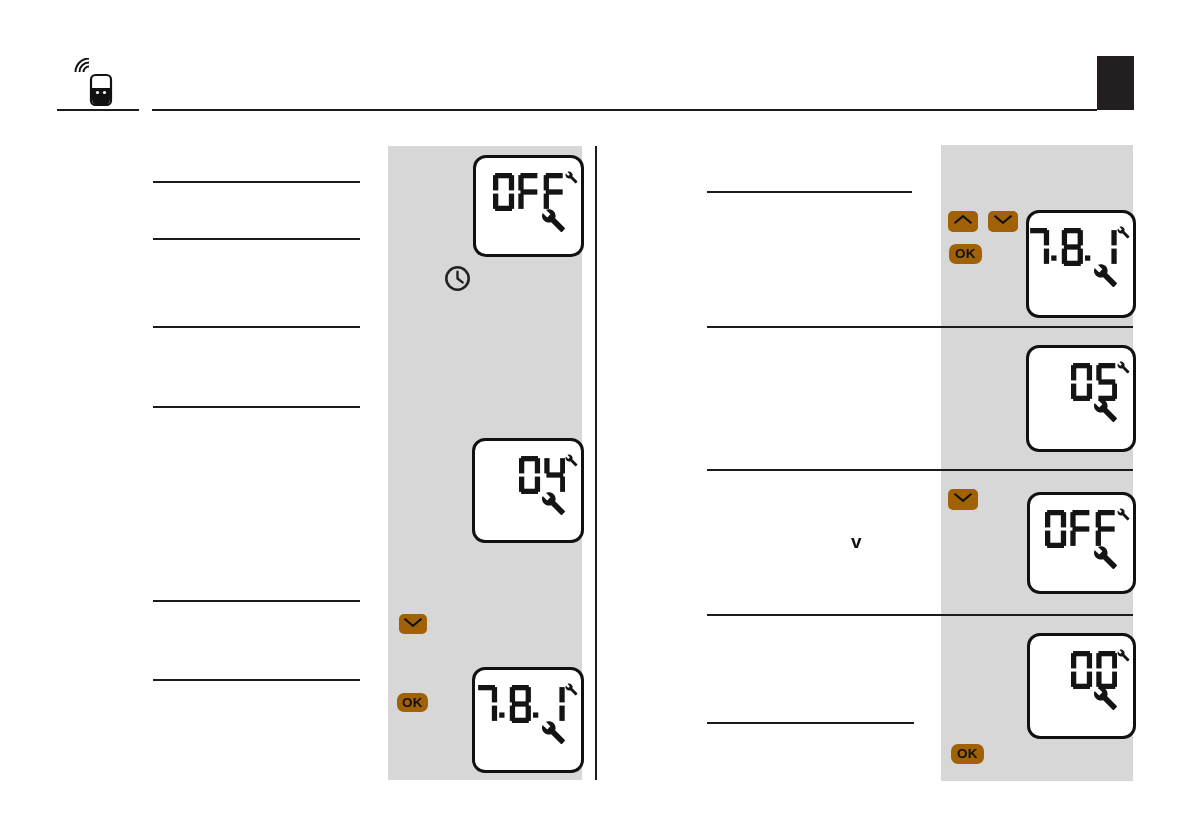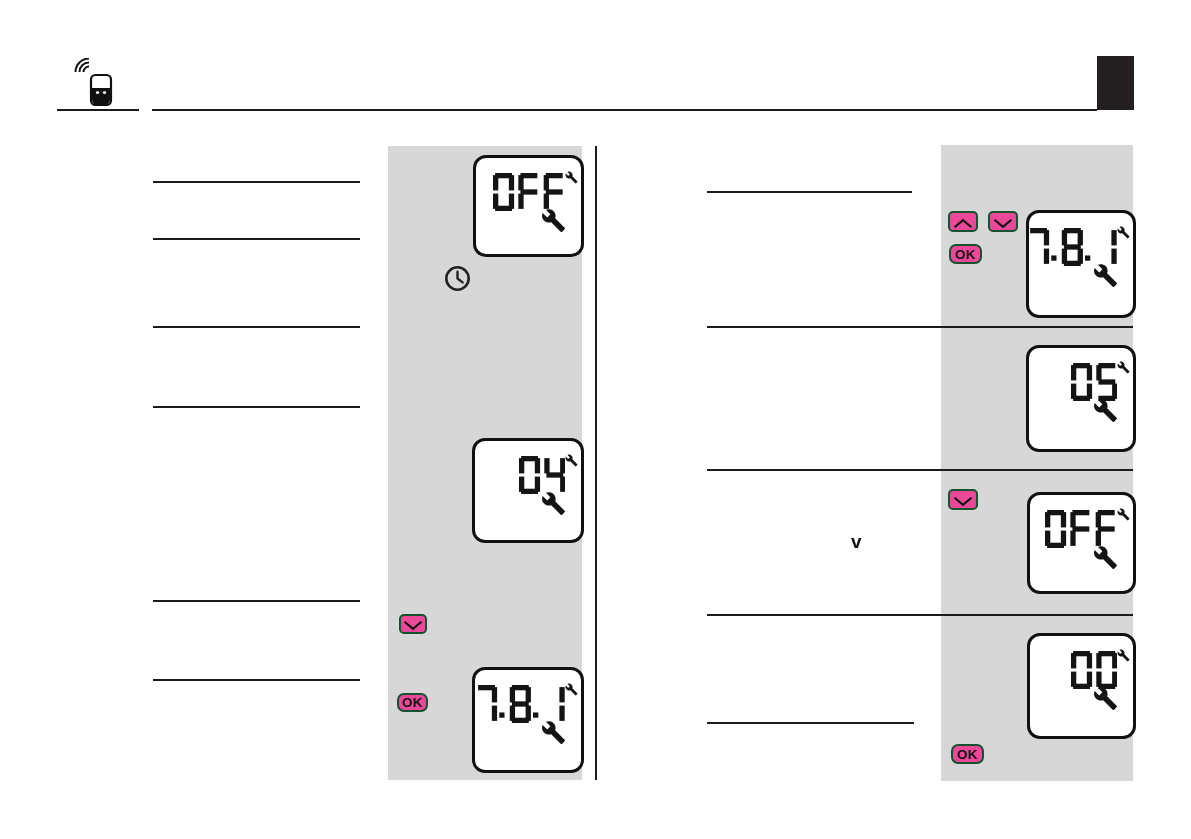--- a/index.html
+++ b/index.html
@@ -11,22 +11,22 @@
   .vdivider{position:absolute;width:2px;background:#1c1c1c;z-index:2;}
   .corner-tab{position:absolute;z-index:3;}
 
   .lcd{position:absolute;background:#fff;border:3px solid #111;border-radius:13px;z-index:5;}
   .lcd-digits{position:absolute;top:15px;right:16px;color:#141414;}
   .lcd-digits svg{display:block;}
   .mini-wrench{position:absolute;top:13px;right:3px;width:13px;height:13px;z-index:6;}
   .big-wrench{position:absolute;top:50px;right:15px;width:25px;height:25px;z-index:6;}
   .mini-wrench svg,.big-wrench svg{width:100%;height:100%;display:block;}
 
-  .btn{position:absolute;background:#ec4899;border:2px solid #14532d;border-radius:5px;
-       display:flex;align-items:flex-end;justify-content:center;z-index:5;box-sizing:border-box;}
+  .btn{position:absolute;background:#a16207;border:2px solid #a16207;border-radius:5px;
+       display:flex;align-items:flex-start;justify-content:center;z-index:5;box-sizing:border-box;}
   .btn-ok{border-radius:7px;font-weight:bold;font-size:13.5px;color:#111;letter-spacing:.3px;}
   .btn svg{display:block;}
 
   .clock-icon{position:absolute;width:27px;height:27px;z-index:5;}
   .remote-icon{position:absolute;left:70px;top:58px;z-index:3;}
   .v-symbol{position:absolute;font-size:19px;font-weight:bold;color:#111;z-index:4;}
 </style>
 </head>
 <body>
 

